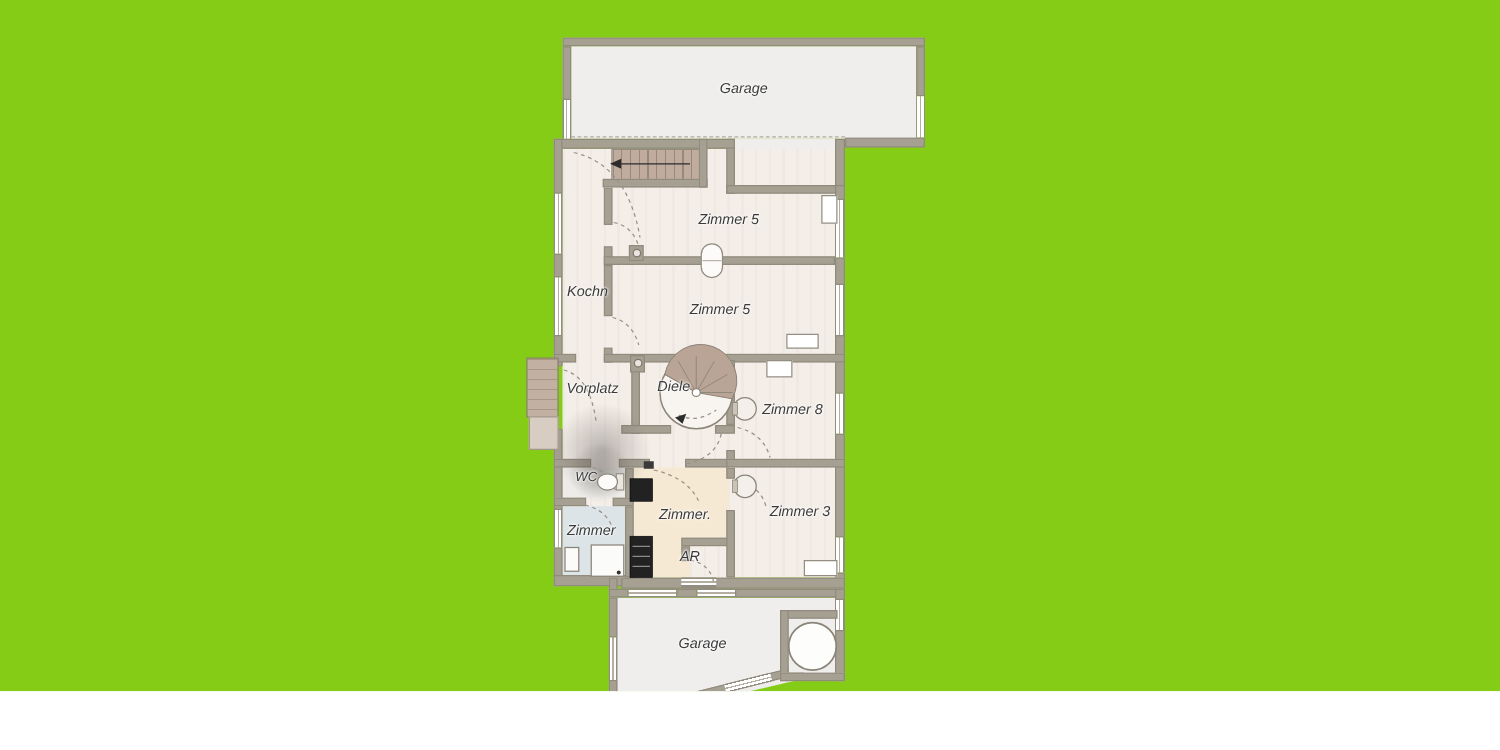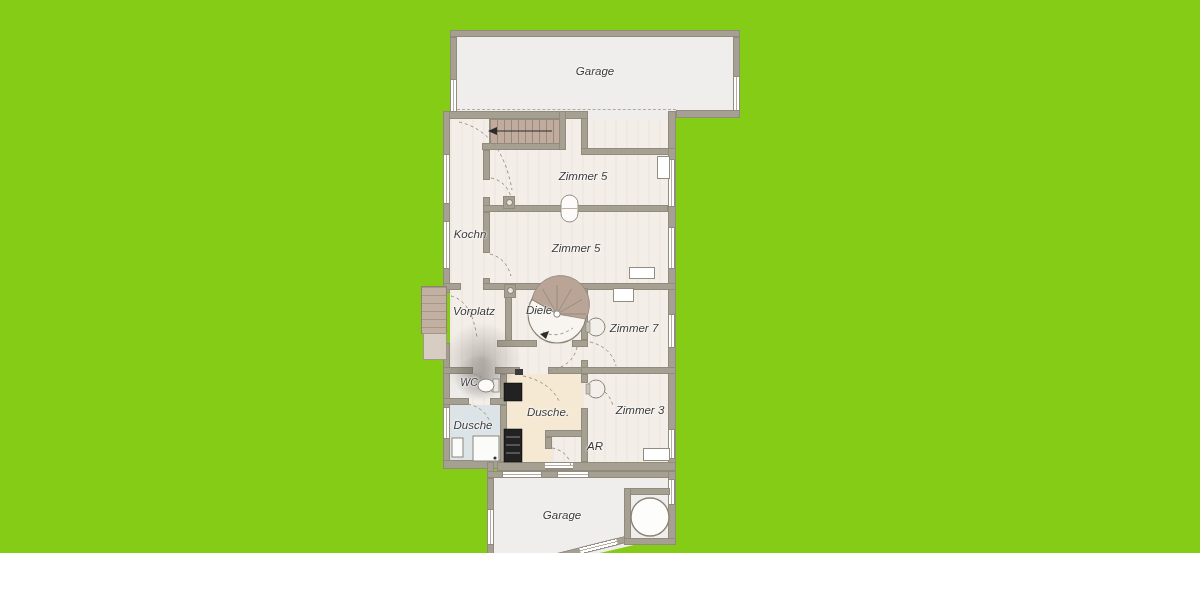--- a/index.html
+++ b/index.html
@@ -214,20 +214,20 @@
 
     <circle cx="650" cy="517" r="19" fill="#fdfdfc" stroke="#8b8478" stroke-width="1.4"></circle>
   </svg>
 
   <div class="label" style="left:595px;top:71px;">Garage</div>
   <div class="label" style="left:583px;top:176px;">Zimmer 5</div>
   <div class="label" style="left:470px;top:234px;">Kochn</div>
   <div class="label" style="left:576px;top:248px;">Zimmer 5</div>
   <div class="label" style="left:474px;top:311px;">Vorplatz</div>
   <div class="label" style="left:539px;top:310px;">Diele</div>
-  <div class="label" style="left:634px;top:328px;">Zimmer 7</div>
+  <div class="label" style="left:634px;top:328px;">Zimmer 8</div>
   <div class="label label-sm" style="left:469px;top:382px;">WC</div>
-  <div class="label" style="left:548px;top:412px;">Dusche.</div>
+  <div class="label" style="left:548px;top:412px;">Zimmer.</div>
   <div class="label" style="left:640px;top:410px;">Zimmer 3</div>
-  <div class="label" style="left:473px;top:425px;">Dusche</div>
-  <div class="label" style="left:595px;top:446px;">AR</div>
+  <div class="label" style="left:473px;top:425px;">Zimmer</div>
+  <div class="label" style="left:552px;top:446px;">AR</div>
   <div class="label" style="left:562px;top:515px;">Garage</div>
 </div>
 
 </body></html>

